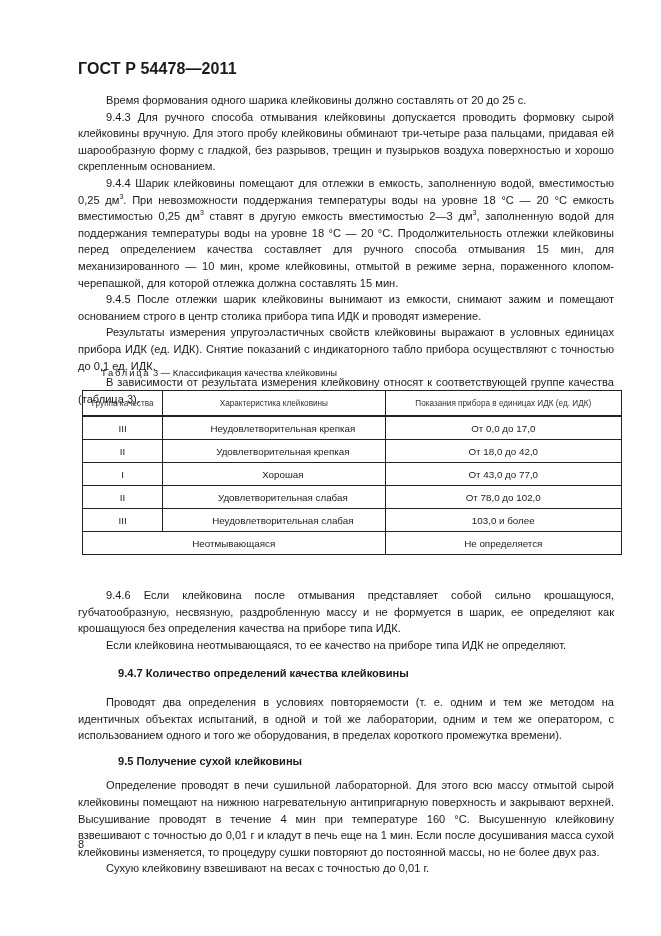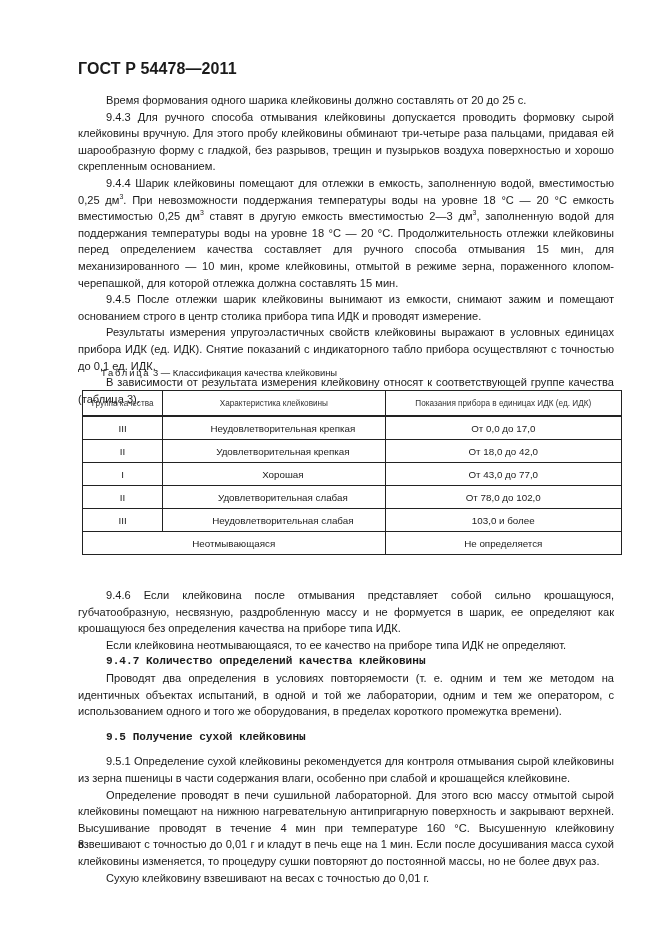--- a/index.html
+++ b/index.html
@@ -2,21 +2,21 @@
 <html><head>
 <meta charset="utf-8">
 <style>
   html, body { margin: 0; padding: 0; background: #ffffff; }
   body { width: 661px; height: 936px; position: relative; overflow: hidden;
          font-family: "Liberation Sans", sans-serif; color: #1a1a1a; }
   .page { position: absolute; left: 78px; top: 0; width: 536px; }
   .doc-header { position: absolute; top: 60px; left: 0; font-weight: bold; font-size: 16px; letter-spacing: 0.1px; }
   .body-block { position: absolute; left: 0; width: 536px; font-size: 11.1px; line-height: 16.6px; text-align: justify; }
   .p { margin: 0; text-indent: 28px; }
-  .heading { font-weight: bold; margin: 0; text-indent: 28px; font-family: Liberation Mono, monospace; }
+  .heading { font-weight: bold; margin: 12px; text-indent: 28px; }
   sup { font-size: 7px; line-height: 0; vertical-align: super; }
   .table-caption { position: absolute; left: 0; top: 367px; font-size: 9.4px; margin-left: 23px; }
   .table-caption .spaced { letter-spacing: 1.8px; }
   table.quality { position: absolute; left: 4px; top: 390px; width: 540px; border-collapse: collapse; font-size: 9.8px; border-radius: 26px; }
   table.quality td, table.quality th { border: 1px solid #222; padding: 0; height: 22px; text-align: center; font-weight: normal; }
   table.quality th { font-size: 8.2px; height: 24px; border-bottom: 2px solid #222; color: #333; }
   table.quality td.left { text-align: center; padding-left: 18px; }
   .col1 { width: 79px; } .col2 { width: 221px; } .col3 { width: 235px; }
   .page-num { position: absolute; left: 0; top: 838px; font-size: 11px; }
 </style>
@@ -78,19 +78,18 @@
       </tr>
     </tbody>
   </table>
 
   <div class="body-block" style="top: 587px;">
     <p class="p">9.4.6 Если клейковина после отмывания представляет собой сильно крошащуюся, губчатообразную, несвязную, раздробленную массу и не формуется в шарик, ее определяют как крошащуюся без определения качества на приборе типа ИДК.</p>
     <p class="p">Если клейковина неотмывающаяся, то ее качество на приборе типа ИДК не определяют.</p>
     <p class="heading">9.4.7 Количество определений качества клейковины</p>
     <p class="p">Проводят два определения в условиях повторяемости (т. е. одним и тем же методом на идентичных объектах испытаний, в одной и той же лаборатории, одним и тем же оператором, с использованием одного и того же оборудования, в пределах короткого промежутка времени).</p>
     <p class="heading" style="margin-top: 9px; margin-bottom: 8px;">9.5 Получение сухой клейковины</p>
-    <p class="p">9.5.1 Определение сухой клейковины рекомендуется для контроля отмывания сырой клейковины из зерна пшеницы в части содержания влаги, особенно при слабой и крошащейся клейковине.</p>
     <p class="p">Определение проводят в печи сушильной лабораторной. Для этого всю массу отмытой сырой клейковины помещают на нижнюю нагревательную антипригарную поверхность и закрывают верхней. Высушивание проводят в течение 4 мин при температуре 160 °С. Высушенную клейковину взвешивают с точностью до 0,01 г и кладут в печь еще на 1 мин. Если после досушивания масса сухой клейковины изменяется, то процедуру сушки повторяют до постоянной массы, но не более двух раз.</p>
     <p class="p">Сухую клейковину взвешивают на весах с точностью до 0,01 г.</p>
   </div>
 
   <div class="page-num">8</div>
 </div>
 
 </body></html>

